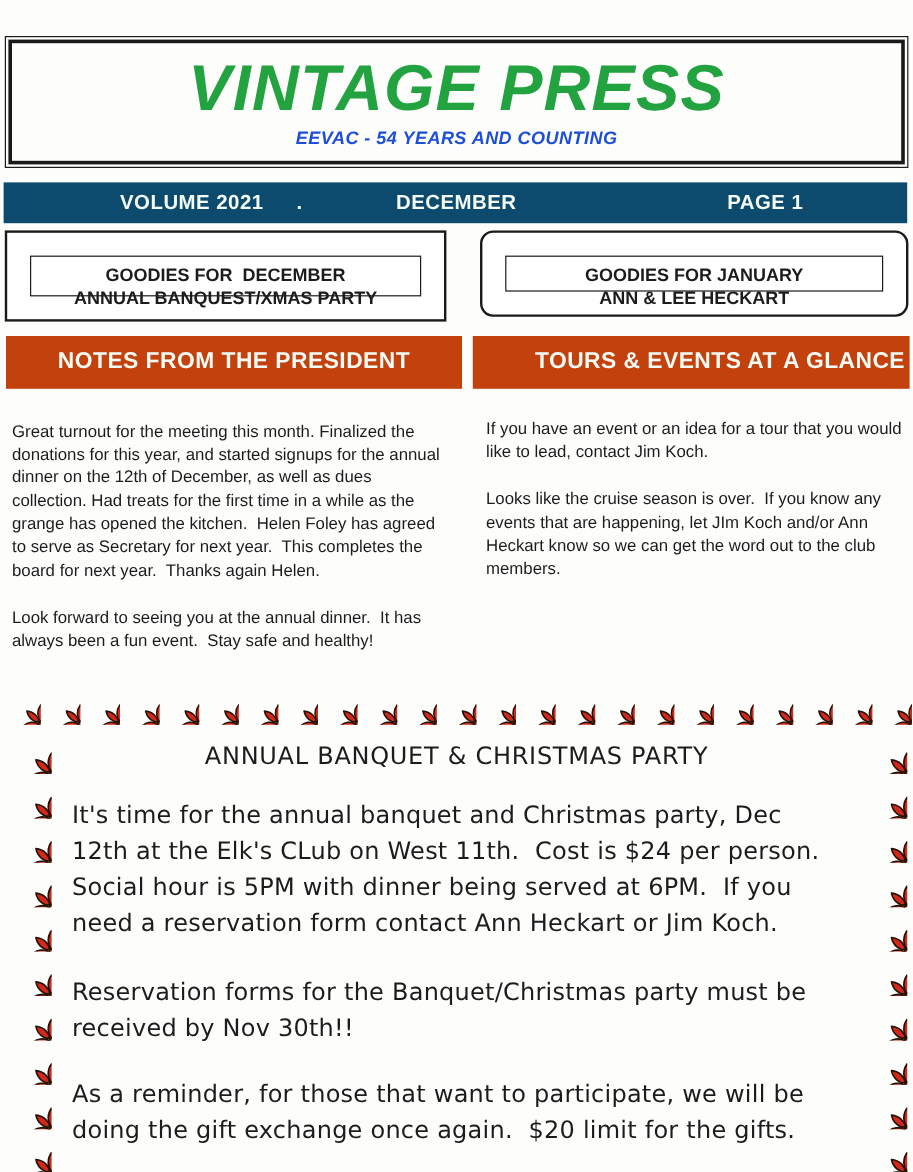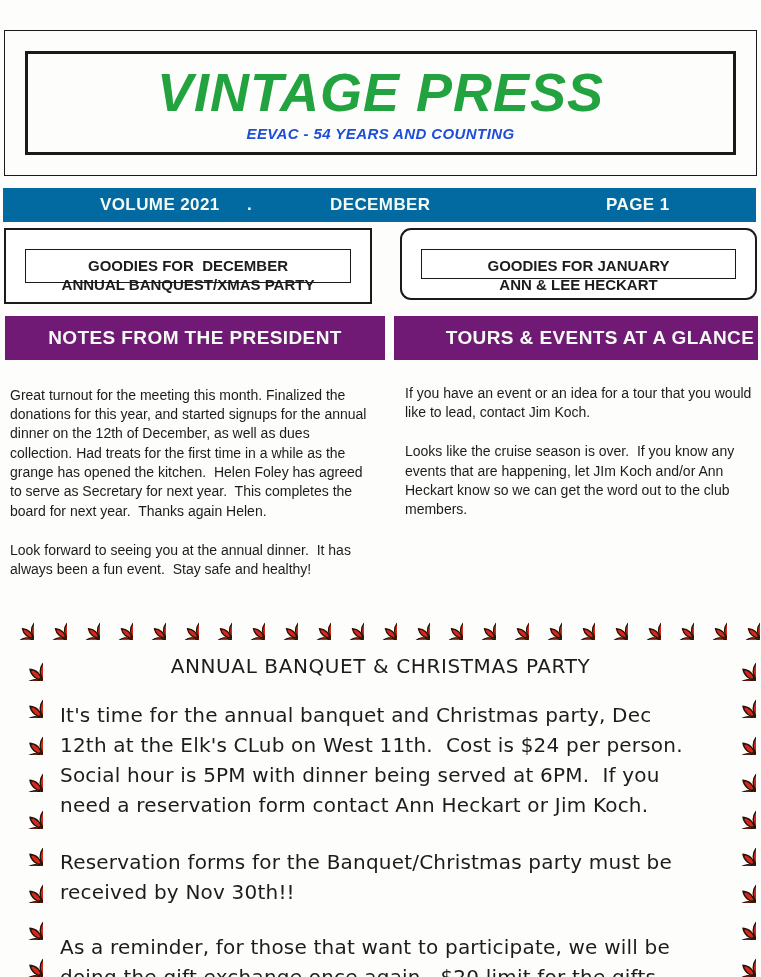--- a/index.html
+++ b/index.html
@@ -7,21 +7,21 @@
   .page {
     position: relative; width: 761px; height: 977px;
     background: #fdfdfc; color: #1c1c1c; overflow: hidden;
     margin: 0 auto;
   }
 
   
   .masthead-outer {
     margin: 30px 4px 0 4px;
     border: 1px solid #1a1a1a;
-    padding: 20px;
+    padding: 2px;
   }
   .masthead-inner {
     border: 3px solid #1a1a1a;
     text-align: center;
     padding: 10px 0 10px 0;
   }
   .masthead-title {
     font-family: "Liberation Sans", sans-serif;
     font-size: 54px; font-weight: bold; font-style: italic;
     color: #23a33f; letter-spacing: 1px; line-height: 1.05;
@@ -29,21 +29,21 @@
   .masthead-subtitle {
     font-size: 15px; font-weight: bold; font-style: italic;
     color: #1d4ed8; margin-top: 4px; letter-spacing: 0.4px; text-align: center;
   }
 
   
   .issue-bar {
     position: relative;
     margin: 12px 5px 0 3px;
     height: 34px;
-    background: #0369a1;
+    background: #0c4a6e;
   }
   .issue-bar span {
     position: absolute; top: 7px;
     color: #f4fbf4; font-size: 17px; font-weight: bold; letter-spacing: 0.4px;
   }
   .issue-volume { left: 97px; }
   .issue-dot    { left: 244px; }
   .issue-month  { left: 327px; }
   .issue-page   { left: 603px; }
 
@@ -59,21 +59,21 @@
     text-align: center; padding-top: 6px;
   }
   .goodies-line {
     font-size: 15px; font-weight: bold; line-height: 1.3;
     white-space: pre-wrap;
   }
 
   
   .section-headers { display: flex; margin: 12px 3px 0 5px; gap: 9px; }
   .green-header {
-    background: #701a75; height: 44px;
+    background: #c2410c; height: 44px;
     display: flex; align-items: center; justify-content: center;
     color: #f4fbf4; font-size: 19px; font-weight: bold; letter-spacing: 0.4px;
   }
   .green-header.left  { width: 380px; }
   .green-header.right { flex: 1; padding-left: 48px; }
 
   
   .body-cols { display: flex; margin: 24px 0 0 0; min-height: 186px; }
   .body-col { font-size: 14px; line-height: 1.38; }
   .body-col p { white-space: pre-wrap; margin-bottom: 20px; }

